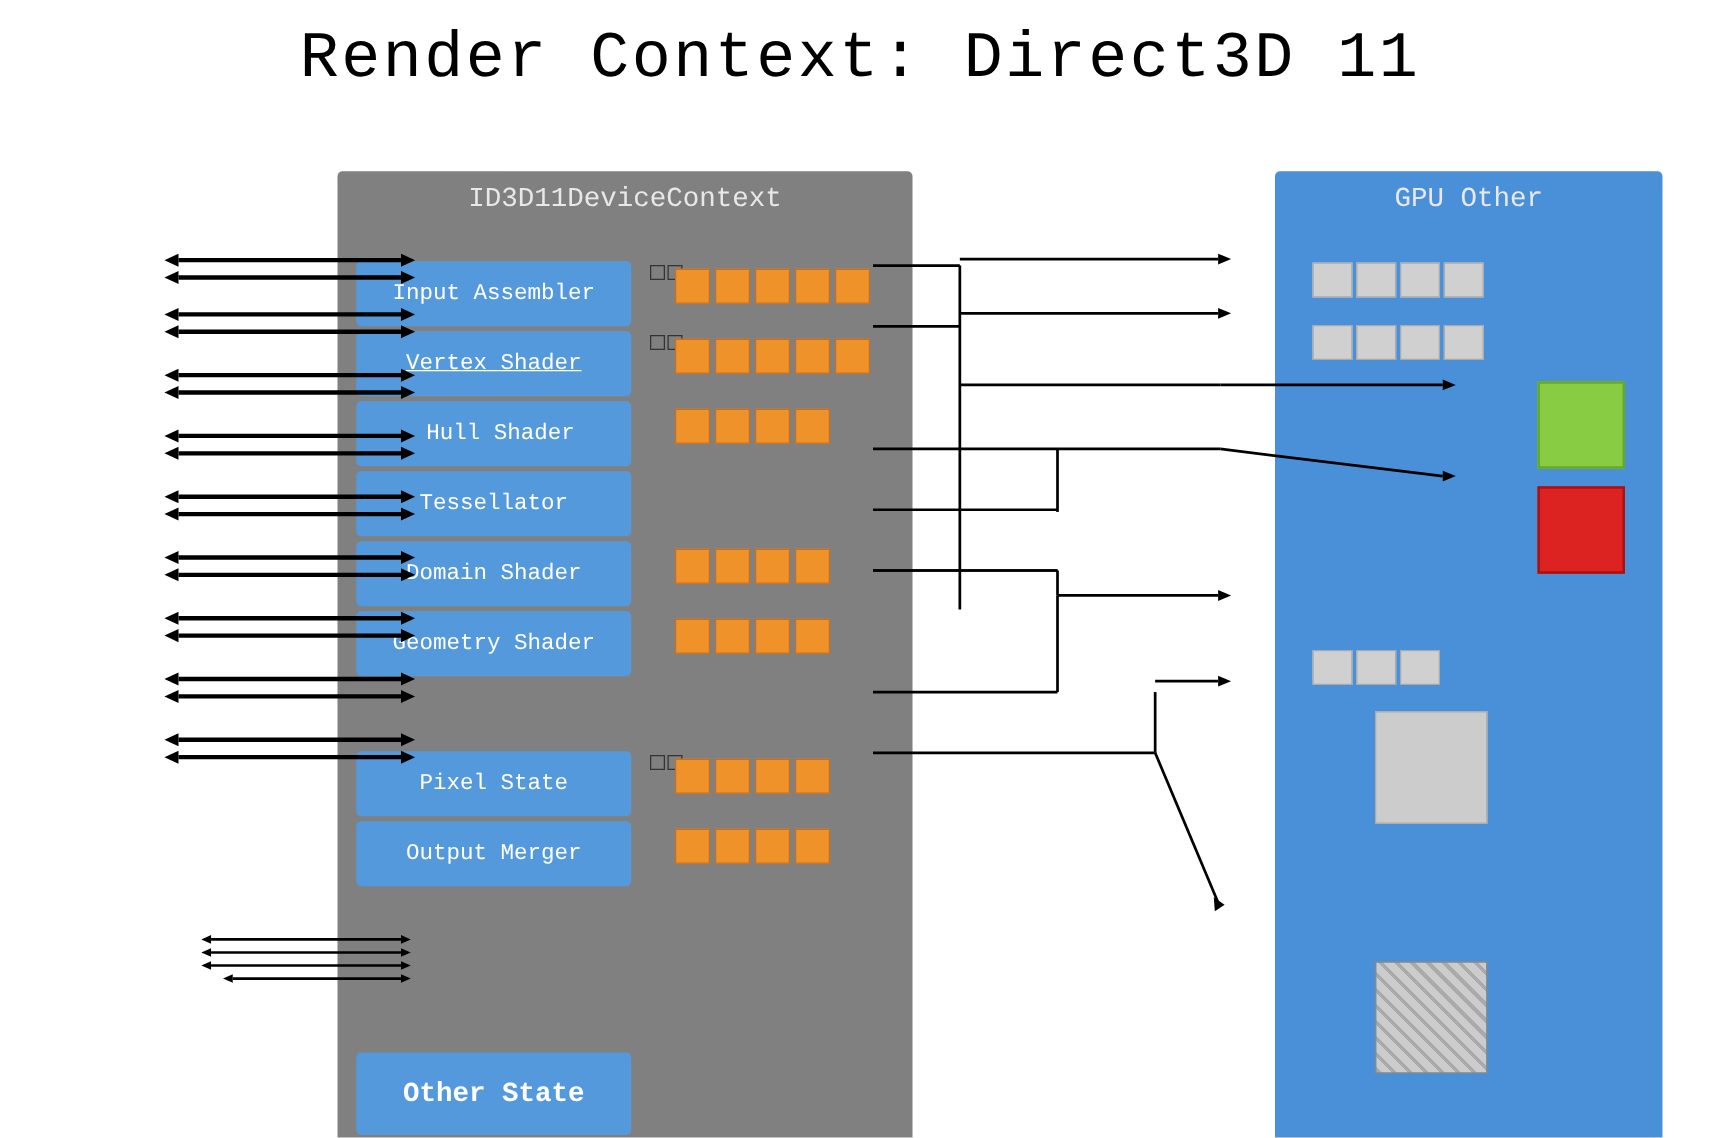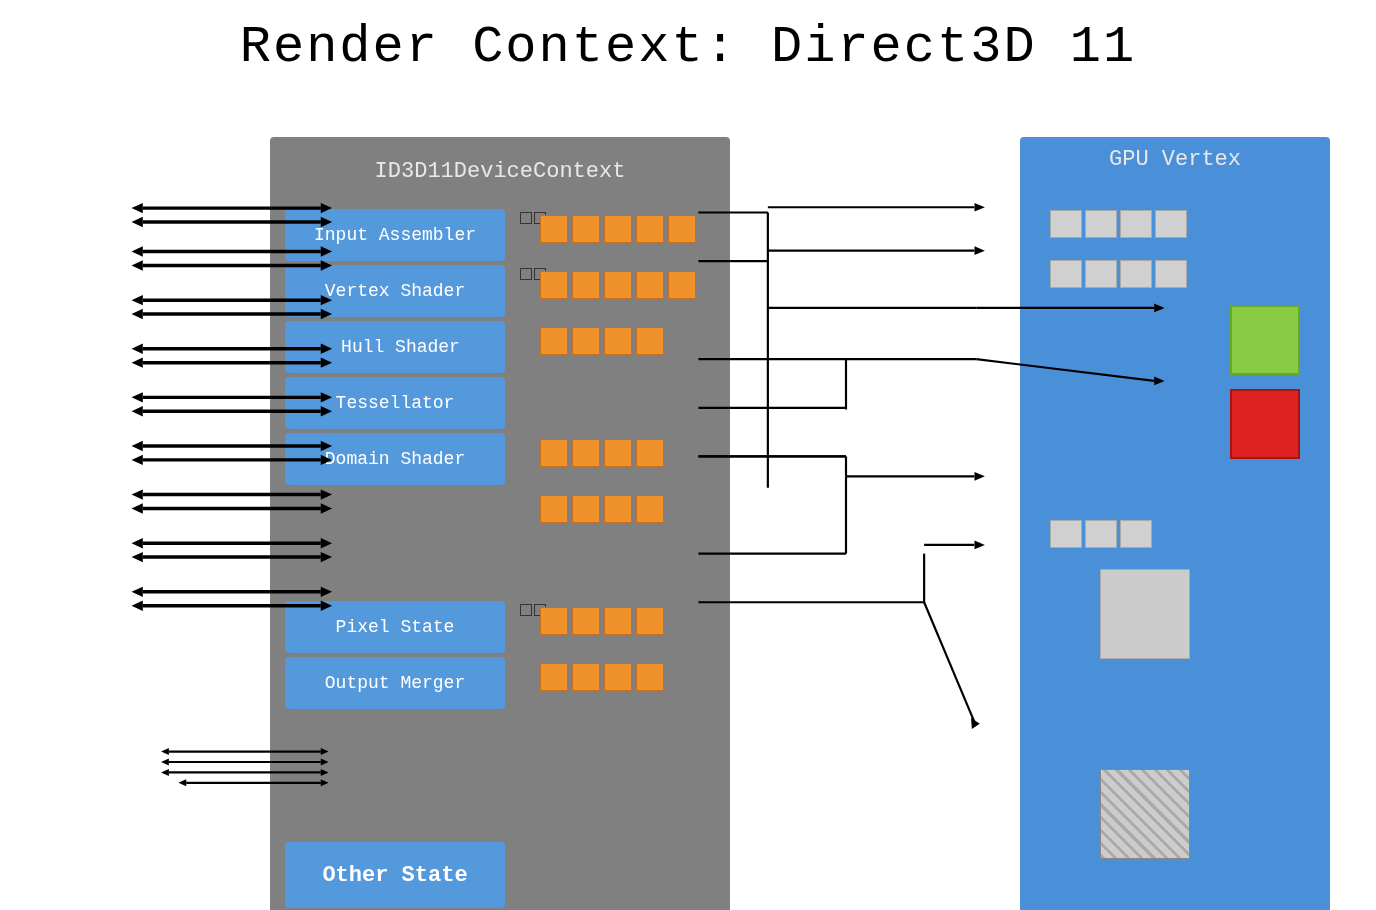--- a/index.html
+++ b/index.html
@@ -37,21 +37,21 @@
       width: 460px;
       height: 820px;
       background: #808080;
       border-radius: 4px;
     }
 
     .device-context-label {
       text-align: center;
       color: #e8e8e8;
       font-size: 22px;
-      padding-top: 22px;
+      padding-top: 10px;
       padding-bottom: 8px;
     }
 
     
     .gpu-memory-box {
       position: absolute;
       left: 1020px;
       top: 40px;
       width: 310px;
       height: 820px;
@@ -187,28 +187,29 @@
 
 <div class="title">Render Context: Direct3D 11</div>
 
 <div class="diagram-area">
 
   <div class="device-context-box">
     <div class="device-context-label">ID3D11DeviceContext</div>
   </div>
 
   <div class="gpu-memory-box">
-    <div class="gpu-memory-label">GPU Vertex</div>
+    <div class="gpu-memory-label">GPU Other</div>
   </div>
 
   <div class="stage-btn" style="top:112px;">Input Assembler</div>
-  <div class="stage-btn" style="top:168px;">Vertex Shader</div>
+  <div class="stage-btn" style="top:168px;text-decoration:underline;">Vertex Shader</div>
   <div class="stage-btn" style="top:224px;padding-left:11px;">Hull Shader</div>
   <div class="stage-btn" style="top:336px;">Domain Shader</div>
   <div class="stage-btn" style="top:280px;">Tessellator</div>
+  <div class="stage-btn" style="top:392px;">Geometry Shader</div>
   <div class="stage-btn" style="top:504px;">Pixel State</div>
   <div class="stage-btn" style="top:560px;">Output Merger</div>
 
   <div class="other-state-btn" style="top:745px;">Other State</div>
 
   <div style="position:absolute;left:520px;top:115px;display:flex;flex-direction:column;gap:3px;">
     <div style="display:flex;gap:2px;">
       <div style="width:12px;height:12px;border:1.5px solid #333;background:transparent;"></div>
       <div style="width:12px;height:12px;border:1.5px solid #333;background:transparent;"></div>
     </div>

